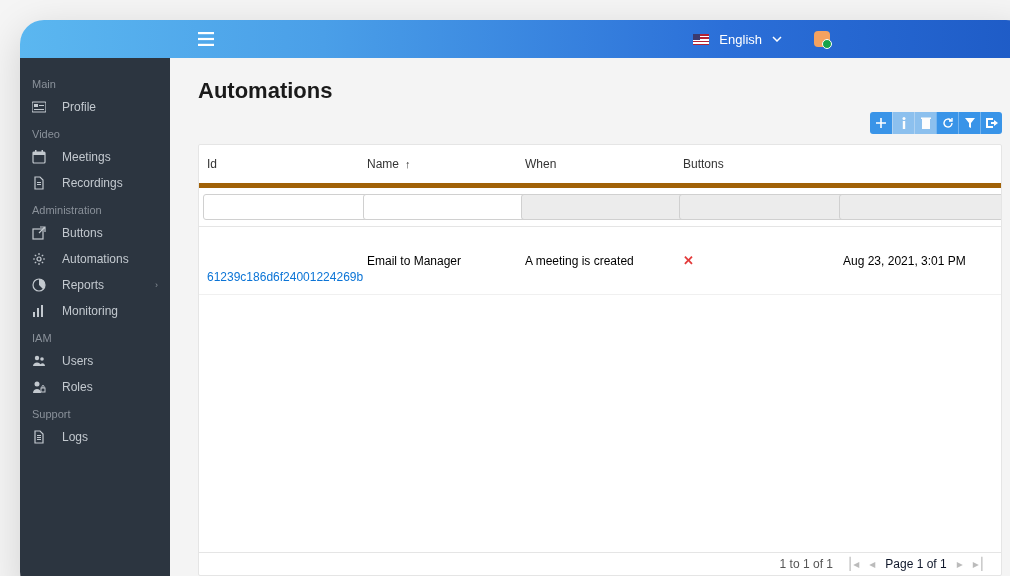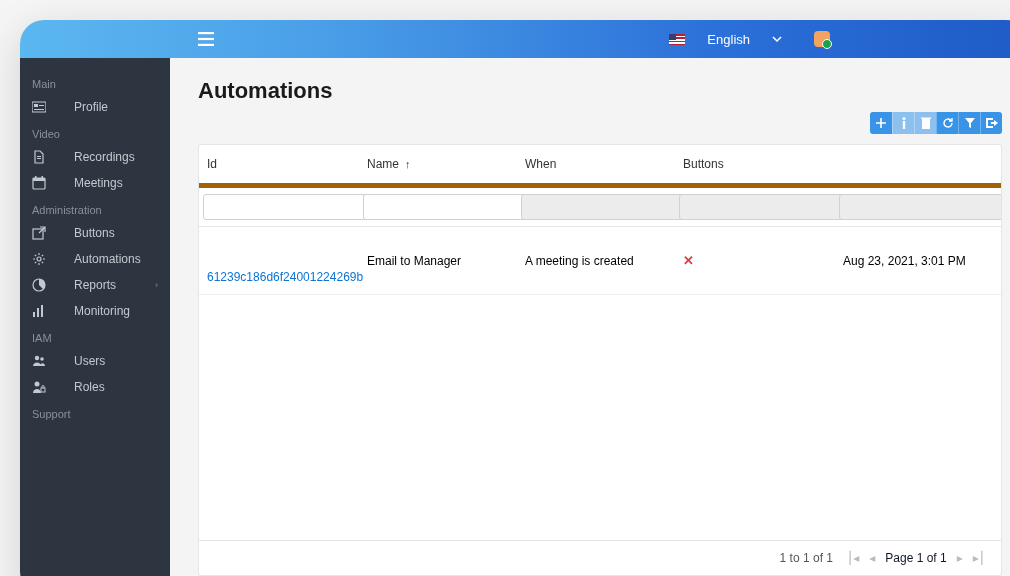--- a/index.html
+++ b/index.html
@@ -1,29 +1,29 @@
 <!DOCTYPE html>
 <html><head>
 <meta charset="utf-8">
 <style>
 * { box-sizing: border-box; margin: 0; padding: 0; font-family: -apple-system, BlinkMacSystemFont, 'Segoe UI', Arial, sans-serif; }
 body { background: #f5f5f5; padding: 20px; }
 .app-window { width: 1010px; height: 576px; margin: 0 auto; background: #f4f4f4; border-radius: 24px; overflow: hidden; box-shadow: 0 10px 40px rgba(0,0,0,0.15); display: flex; flex-direction: column; }
 .top-bar { height: 38px; background: linear-gradient(90deg, #5BB7F0 0%, #4A9FE8 30%, #2B6FD8 70%, #1E5BC6 100%); display: flex; align-items: center; padding: 0 20px; color: #fff; position: relative; }
 .hamburger { position: absolute; left: 178px; cursor: pointer; }
 .hamburger svg { display: block; }
-.lang-select { position: absolute; right: 248px; display: flex; align-items: center; gap: 22px; font-size: 13px; cursor: pointer; }
+.lang-select { position: absolute; right: 248px; display: flex; align-items: center; gap: 10px; font-size: 13px; cursor: pointer; }
 .flag { width: 16px; height: 11px; background: linear-gradient(to bottom, #b22234 0%, #b22234 15%, #fff 15%, #fff 30%, #b22234 30%, #b22234 45%, #fff 45%, #fff 60%, #b22234 60%, #b22234 75%, #fff 75%, #fff 90%, #b22234 90%); position: relative; }
 .flag::before { content: ''; position: absolute; top: 0; left: 0; width: 7px; height: 6px; background: #3c3b6e; }
 .avatar { position: absolute; right: 200px; width: 16px; height: 16px; background: #f4a261; border-radius: 4px; }
 .avatar::after { content: ''; position: absolute; bottom: -2px; right: -2px; width: 8px; height: 8px; background: #16a34a; border-radius: 50%; border: 1px solid #fff; }
 .main-area { flex: 1; display: flex; overflow: hidden; }
 .sidebar { width: 150px; background: #2c3540; color: #c3c9cf; padding: 12px 0; font-size: 12px; overflow-y: auto; }
 .sidebar-section { padding: 4px 12px; font-size: 11px; color: #8a919a; margin-top: 4px; }
-.sidebar-item { padding: 6px 12px; display: flex; align-items: center; gap: 28px; cursor: pointer; color: #c3c9cf; text-align: right; }
+.sidebar-item { padding: 6px 12px; display: flex; align-items: center; gap: 16px; cursor: pointer; color: #c3c9cf; text-align: right; }
 .sidebar-icon { width: 14px; height: 14px; display: inline-flex; align-items: center; justify-content: center; flex-shrink: 0; }
 .sidebar-item .chev { margin-left: auto; font-size: 9px; color: #8a919a; }
 .content { flex: 1; padding: 20px 28px; display: flex; flex-direction: column; overflow: hidden; }
 .page-title { font-size: 22px; font-weight: 600; color: #1a1a1a; margin-bottom: 8px; }
 .toolbar { display: flex; justify-content: flex-end; margin-bottom: 10px; }
 .toolbar-btns { display: flex; }
 .tb-btn { width: 22px; height: 22px; background: #3994e8; color: #fff; display: inline-flex; align-items: center; justify-content: center; cursor: pointer; font-size: 11px; border-left: 1px solid rgba(255,255,255,0.3); }
 .tb-btn:first-child { border-left: none; border-radius: 3px 0 0 3px; }
 .tb-btn:last-child { border-radius: 0 3px 3px 0; }
 .tb-btn.disabled { background: #7bb8ed; opacity: 0.85; }
@@ -38,21 +38,21 @@
 .sort-arrow { font-size: 11px; }
 .filter-row { display: flex; border-bottom: 1px solid #e5e5e5; padding: 6px 0; }
 .filter-cell { display: flex; align-items: center; padding: 0 4px; gap: 4px; }
 .filter-input { flex: 1; height: 26px; border: 1px solid #d0d0d0; border-radius: 3px; padding: 0 6px; font-size: 12px; background: #fff; }
 .filter-input.disabled { background: #ececec; }
 .filter-icon { width: 18px; text-align: center; color: #555; cursor: pointer; font-size: 11px; }
 .data-row { display: flex; padding: 10px 0; font-size: 12px; border-bottom: 1px solid #f0f0f0; }
 .cell { padding: 0 8px; display: flex; align-items: center; }
 .link-text { color: #0b74d6; cursor: pointer; margin-top: 33px; }
 .x-mark { color: #e33b3b; font-weight: bold; font-size: 13px; }
-.table-footer { margin-top: auto; border-top: 1px solid #e5e5e5; padding: 10px 16px; display: flex; justify-content: flex-end; align-items: center; gap: 14px; font-size: 12px; color: #555; }
+.table-footer { margin-top: auto; border-top: 1px solid #e5e5e5; padding: 4px 16px; display: flex; justify-content: flex-end; align-items: center; gap: 14px; font-size: 12px; color: #555; }
 .pager { display: flex; align-items: center; gap: 10px; }
 .pager-btn { color: #bbb; cursor: pointer; font-size: 12px; }
 .pager-label { color: #0f172a; }
 </style>
 </head>
 <body>
 
 <div class="app-window">
   <div class="top-bar">
     <div class="hamburger">
@@ -83,38 +83,38 @@
               <rect x="7" y="5" width="5" height="1" fill="#c3c9cf"></rect>
               <rect x="2" y="9" width="10" height="1" fill="#c3c9cf"></rect>
             </svg>
           </span>
           <span>Profile</span>
         </div>
         <div class="sidebar-section">Video</div>
         <div class="sidebar-item">
           <span class="sidebar-icon">
             <svg width="14" height="14" viewBox="0 0 14 14">
-              <path d="M3 1h5l3 3v9H3z" fill="none" stroke="#c3c9cf" stroke-width="1.2"></path>
-              <rect x="5" y="6" width="4" height="1" fill="#c3c9cf"></rect>
-              <rect x="5" y="8" width="4" height="1" fill="#c3c9cf"></rect>
-            </svg>
-          </span>
-          <span>Recordings</span>
-        </div>
-        <div class="sidebar-item">
-          <span class="sidebar-icon">
-            <svg width="14" height="14" viewBox="0 0 14 14">
               <rect x="1" y="2" width="12" height="11" rx="1" fill="none" stroke="#c3c9cf" stroke-width="1.2"></rect>
               <rect x="1" y="2" width="12" height="3" fill="#c3c9cf"></rect>
               <rect x="3" y="0" width="1.5" height="3" fill="#c3c9cf"></rect>
               <rect x="9.5" y="0" width="1.5" height="3" fill="#c3c9cf"></rect>
             </svg>
           </span>
           <span>Meetings</span>
         </div>
+        <div class="sidebar-item">
+          <span class="sidebar-icon">
+            <svg width="14" height="14" viewBox="0 0 14 14">
+              <path d="M3 1h5l3 3v9H3z" fill="none" stroke="#c3c9cf" stroke-width="1.2"></path>
+              <rect x="5" y="6" width="4" height="1" fill="#c3c9cf"></rect>
+              <rect x="5" y="8" width="4" height="1" fill="#c3c9cf"></rect>
+            </svg>
+          </span>
+          <span>Recordings</span>
+        </div>
         <div class="sidebar-section">Administration</div>
         <div class="sidebar-item">
           <span class="sidebar-icon">
             <svg width="14" height="14" viewBox="0 0 14 14">
               <rect x="1" y="3" width="10" height="10" fill="none" stroke="#c3c9cf" stroke-width="1.2"></rect>
               <path d="M8 1h5v5M13 1L7 7" stroke="#c3c9cf" stroke-width="1.2" fill="none"></path>
             </svg>
           </span>
           <span>Buttons</span>
         </div>
@@ -163,20 +163,31 @@
             <svg width="14" height="14" viewBox="0 0 14 14">
               <circle cx="5" cy="4" r="2.5" fill="#c3c9cf"></circle>
               <path d="M1 13c0-2.5 2-4 4-4s4 1.5 4 4" fill="#c3c9cf"></path>
               <rect x="9" y="8" width="4" height="4" fill="none" stroke="#c3c9cf"></rect>
               <path d="M10 8V6.5a1 1 0 012 0V8" fill="none" stroke="#c3c9cf"></path>
             </svg>
           </span>
           <span>Roles</span>
         </div>
         <div class="sidebar-section">Support</div>
+        <div class="sidebar-item">
+          <span class="sidebar-icon">
+            <svg width="14" height="14" viewBox="0 0 14 14">
+              <path d="M3 1h5l3 3v9H3z" fill="none" stroke="#c3c9cf" stroke-width="1.2"></path>
+              <rect x="5" y="5" width="4" height="1" fill="#c3c9cf"></rect>
+              <rect x="5" y="7" width="4" height="1" fill="#c3c9cf"></rect>
+              <rect x="5" y="9" width="4" height="1" fill="#c3c9cf"></rect>
+            </svg>
+          </span>
+          <span>Logs</span>
+        </div>
       </div>
 
     <div class="content">
       <h1 class="page-title">Automations</h1>
 
       <div class="toolbar">
         <div class="toolbar-btns">
           <div class="tb-btn">
               <svg width="10" height="10" viewBox="0 0 10 10">
                 <path d="M5 0v10M0 5h10" stroke="#fff" stroke-width="1.6"></path>

